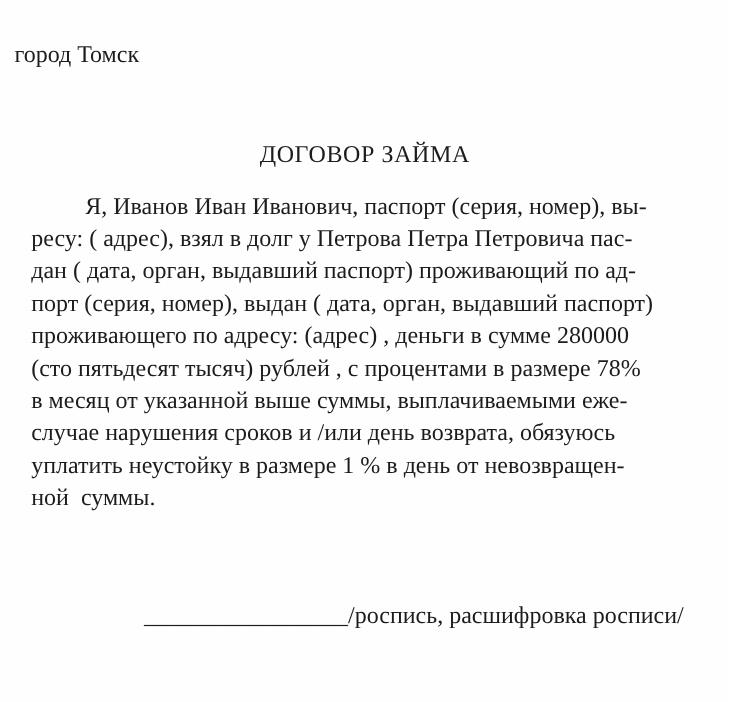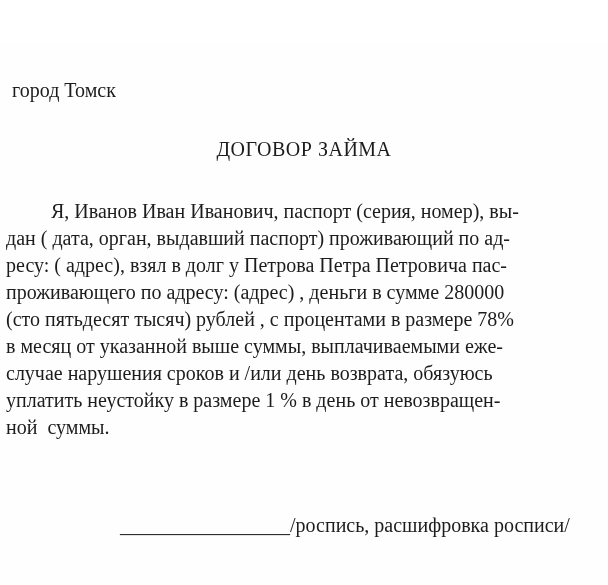--- a/index.html
+++ b/index.html
@@ -14,30 +14,29 @@
     color: #1c1c1c;
     font-family: "Liberation Serif", "DejaVu Serif", serif;
     font-size: 20px;
     line-height: 27px;
     box-sizing: border-box;
   }
   .header-row {
     display: flex;
     justify-content: space-between;
     padding: 33px 33px 0 12px;
-    margin-top: 44px;
   }
   .doc-title {
     text-align: center;
-    margin-top: 32px;
+    margin-top: 56px;
     letter-spacing: 0.5px;
   }
   .doc-body {
-    margin-top: 35px;
-    padding-left: 6px;
+    margin-top: 16px;
+    padding-left: 26px;
   }
   .line {
     white-space: pre;
     height: 27px;
   }
   .line.indent {
     padding-left: 45px;
   }
   .signature-row {
     margin-top: 44px;
@@ -54,22 +53,23 @@
   <div class="header-row">
     <span>город Томск</span>
   </div>
 
   <div class="doc-title">ДОГОВОР ЗАЙМА</div>
 
   <div class="doc-body">
 
     <div>
       <div class="line indent">Я, Иванов Иван Иванович, паспорт (серия, номер), вы-</div>
+      <div class="line">ресу: ( адрес), взял в долг у Петрова Петра Петровича пас-</div>
       <div class="line">дан ( дата, орган, выдавший паспорт) проживающий по ад-</div>
-      <div class="line">ресу: ( адрес), взял в долг у Петрова Петра Петровича пас-</div>
+      <div class="line">порт (серия, номер), выдан ( дата, орган, выдавший паспорт)</div>
       <div class="line">проживающего по адресу: (адрес) , деньги в сумме 280000</div>
       <div class="line">(сто пятьдесят тысяч) рублей , с процентами в размере 78%</div>
       <div class="line">в месяц от указанной выше суммы, выплачиваемыми еже-</div>
     </div>
 
     <div>
       <div class="line">случае нарушения сроков и /или день возврата, обязуюсь</div>
       <div class="line">уплатить неустойку в размере 1 % в день от невозвращен-</div>
       <div class="line">ной  суммы.</div>
     </div>

